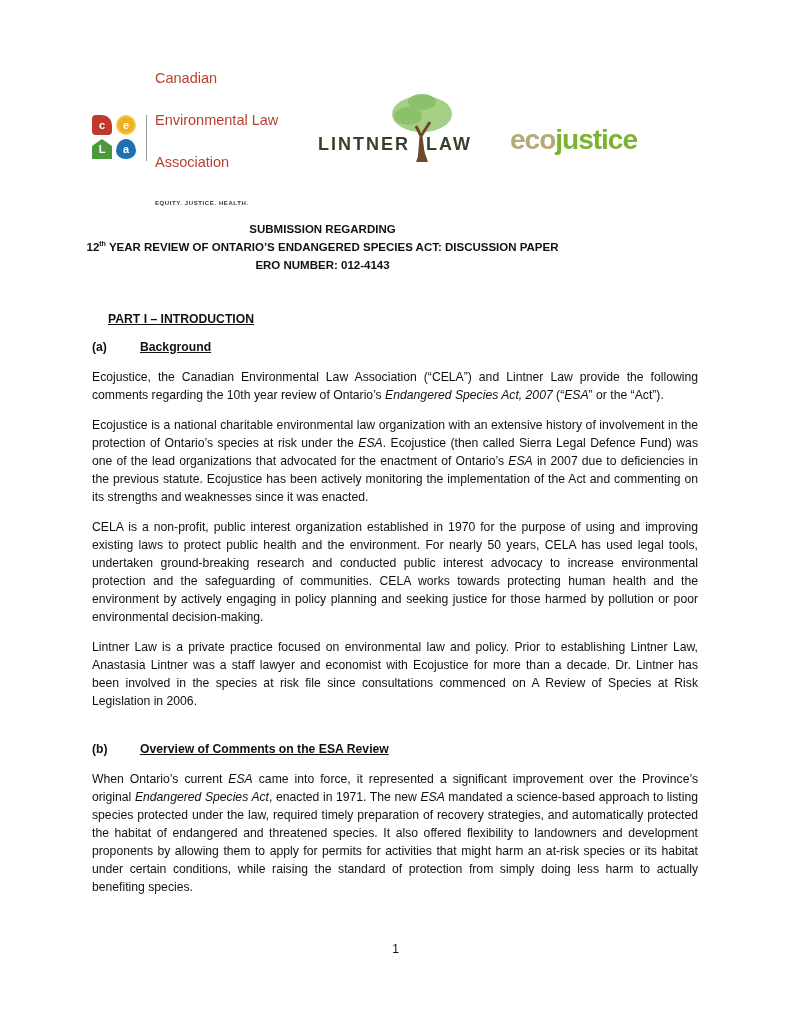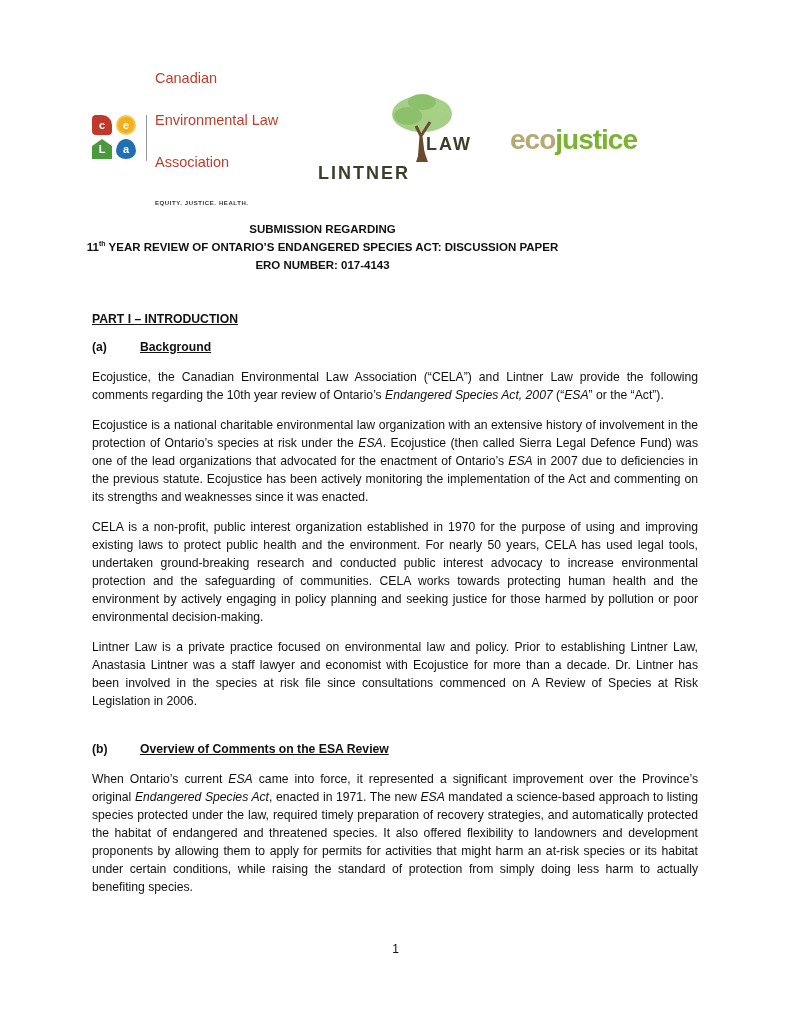--- a/index.html
+++ b/index.html
@@ -18,36 +18,36 @@
   .cela-a { background: #1f6fb5; border-radius: 50% 50% 50% 50% / 60% 60% 40% 40%; }
   .cela-divider { width: 1px; height: 46px; background: #999; margin: 0 8px 0 8px; }
   .cela-text { display: flex; flex-direction: column; gap: 28px; }
   .cela-name { color: #b9402e; font-size: 14.5px; line-height: 14px; font-family: "Liberation Sans", sans-serif; }
   .cela-tag { color: #333; font-size: 6px; letter-spacing: 0.6px; margin-top: 3px; font-weight: bold; }
 
   .logo-lintner { position: absolute; left: 316px; top: 92px; width: 162px; height: 72px; }
   .lintner-tree { position: absolute; left: 70px; top: 0; width: 70px; height: 70px; }
   .lintner-word { position: absolute; top: 42px; font-size: 18px; letter-spacing: 2px; color: #3a3f2a;
                   font-family: "Liberation Sans", sans-serif; font-weight: bold; }
-  .lintner-left { left: 2px; margin-top: 29px; }
+  .lintner-left { left: 2px; }
   .lintner-right { left: 110px; }
 
   .logo-eco { position: absolute; left: 510px; top: 118px; font-size: 28px; line-height: 44px;
               font-family: "Liberation Sans", sans-serif; font-weight: bold; letter-spacing: -1px; }
   .eco-part { color: #b5a974; }
   .justice-part { color: #7bb32e; }
 
   
   .title-block { position: absolute; left: 0; width: 645px; top: 220px; text-align: center;
                  font-family: "Liberation Sans", sans-serif; font-weight: bold; font-size: 11.5px; line-height: 18px; color: #111; }
   .title-block sup { font-size: 7px; vertical-align: super; line-height: 0; }
 
   
   .content { position: absolute; left: 92px; width: 606px; top: 310px; font-size: 12.2px; line-height: 18px; color: #111; }
-  .h-part { font-weight: bold; text-decoration: underline; margin: 0 0 10px 0; }
+  .h-part { font-weight: bold; text-decoration: underline; margin: 0 0 10px 16px; }
   .h-sub { font-weight: bold; text-decoration: underline; margin: 0 0 10px 0; }
   .h-sub .num { display: inline-block; width: 48px; }
   p { margin: 12px 0 8px 0; text-align: justify; }
   .gap { height: 22px; }
   .page-num { position: absolute; left: 0; width: 791px; top: 942px; text-align: center; font-size: 12px; color: #111; }
 </style>
 </head>
 <body>
 
 <div class="page">
@@ -82,22 +82,22 @@
     <span class="lintner-word lintner-left">LINTNER</span>
     <span class="lintner-word lintner-right">LAW</span>
   </div>
 
   <div class="logo-eco">
     <span class="eco-part">eco</span><span class="justice-part">justice</span>
   </div>
 
   <div class="title-block">
     <div>SUBMISSION REGARDING</div>
-    <div><span>11</span><sup>th</sup><span> YEAR REVIEW OF ONTARIO’S ENDANGERED SPECIES ACT: DISCUSSION PAPER</span></div>
-    <div>ERO NUMBER: 017-4143</div>
+    <div><span>12</span><sup>th</sup><span> YEAR REVIEW OF ONTARIO’S ENDANGERED SPECIES ACT: DISCUSSION PAPER</span></div>
+    <div>ERO NUMBER: 012-4143</div>
   </div>
 
   <div class="content">
     <div class="h-part">PART I – INTRODUCTION</div>
 
     <div class="h-sub"><span class="num">(a)</span><span>Background</span></div>
 
     <p><span>Ecojustice, the Canadian Environmental Law Association (“CELA”) and Lintner Law provide the following comments regarding the 10th year review of Ontario’s </span><em>Endangered Species Act, 2007</em><span> (“</span><em>ESA</em><span>” or the “Act”).</span></p>
 
     <p><span>Ecojustice is a national charitable environmental law organization with an extensive history of involvement in the protection of Ontario’s species at risk under the </span><em>ESA</em><span>. Ecojustice (then called Sierra Legal Defence Fund) was one of the lead organizations that advocated for the enactment of Ontario’s </span><em>ESA</em><span> in 2007 due to deficiencies in the previous statute. Ecojustice has been actively monitoring the implementation of the Act and commenting on its strengths and weaknesses since it was enacted.</span></p>

